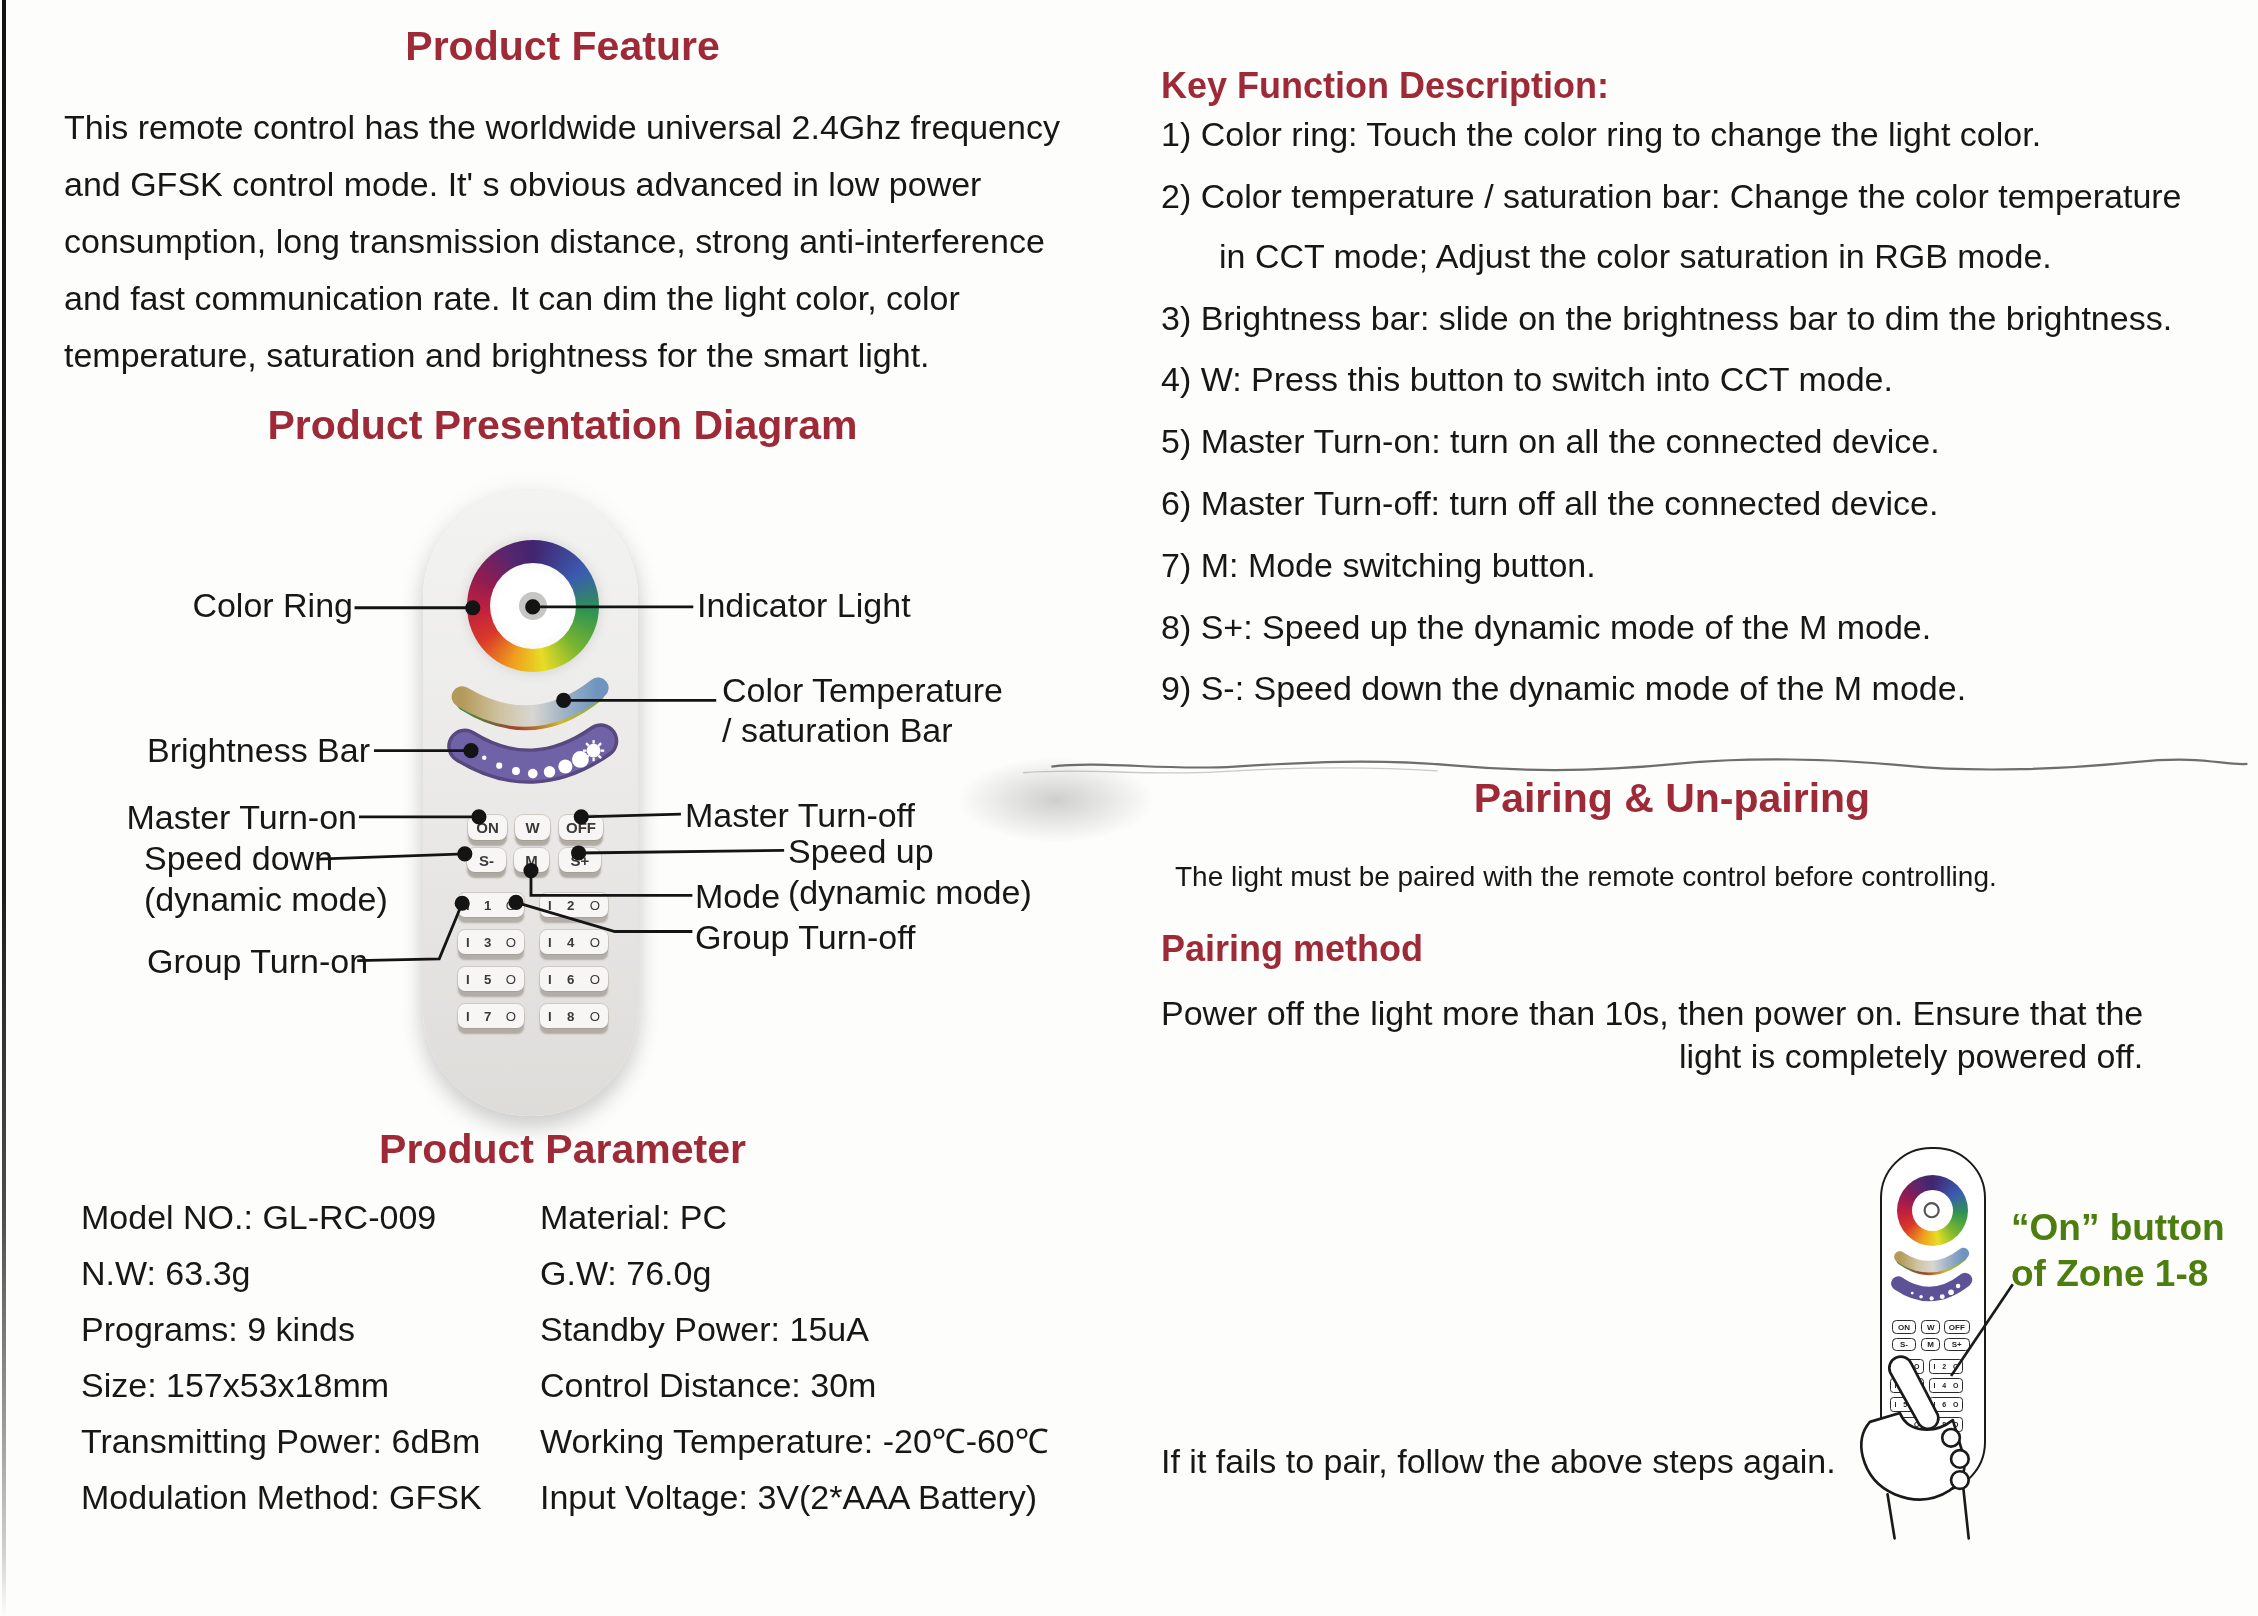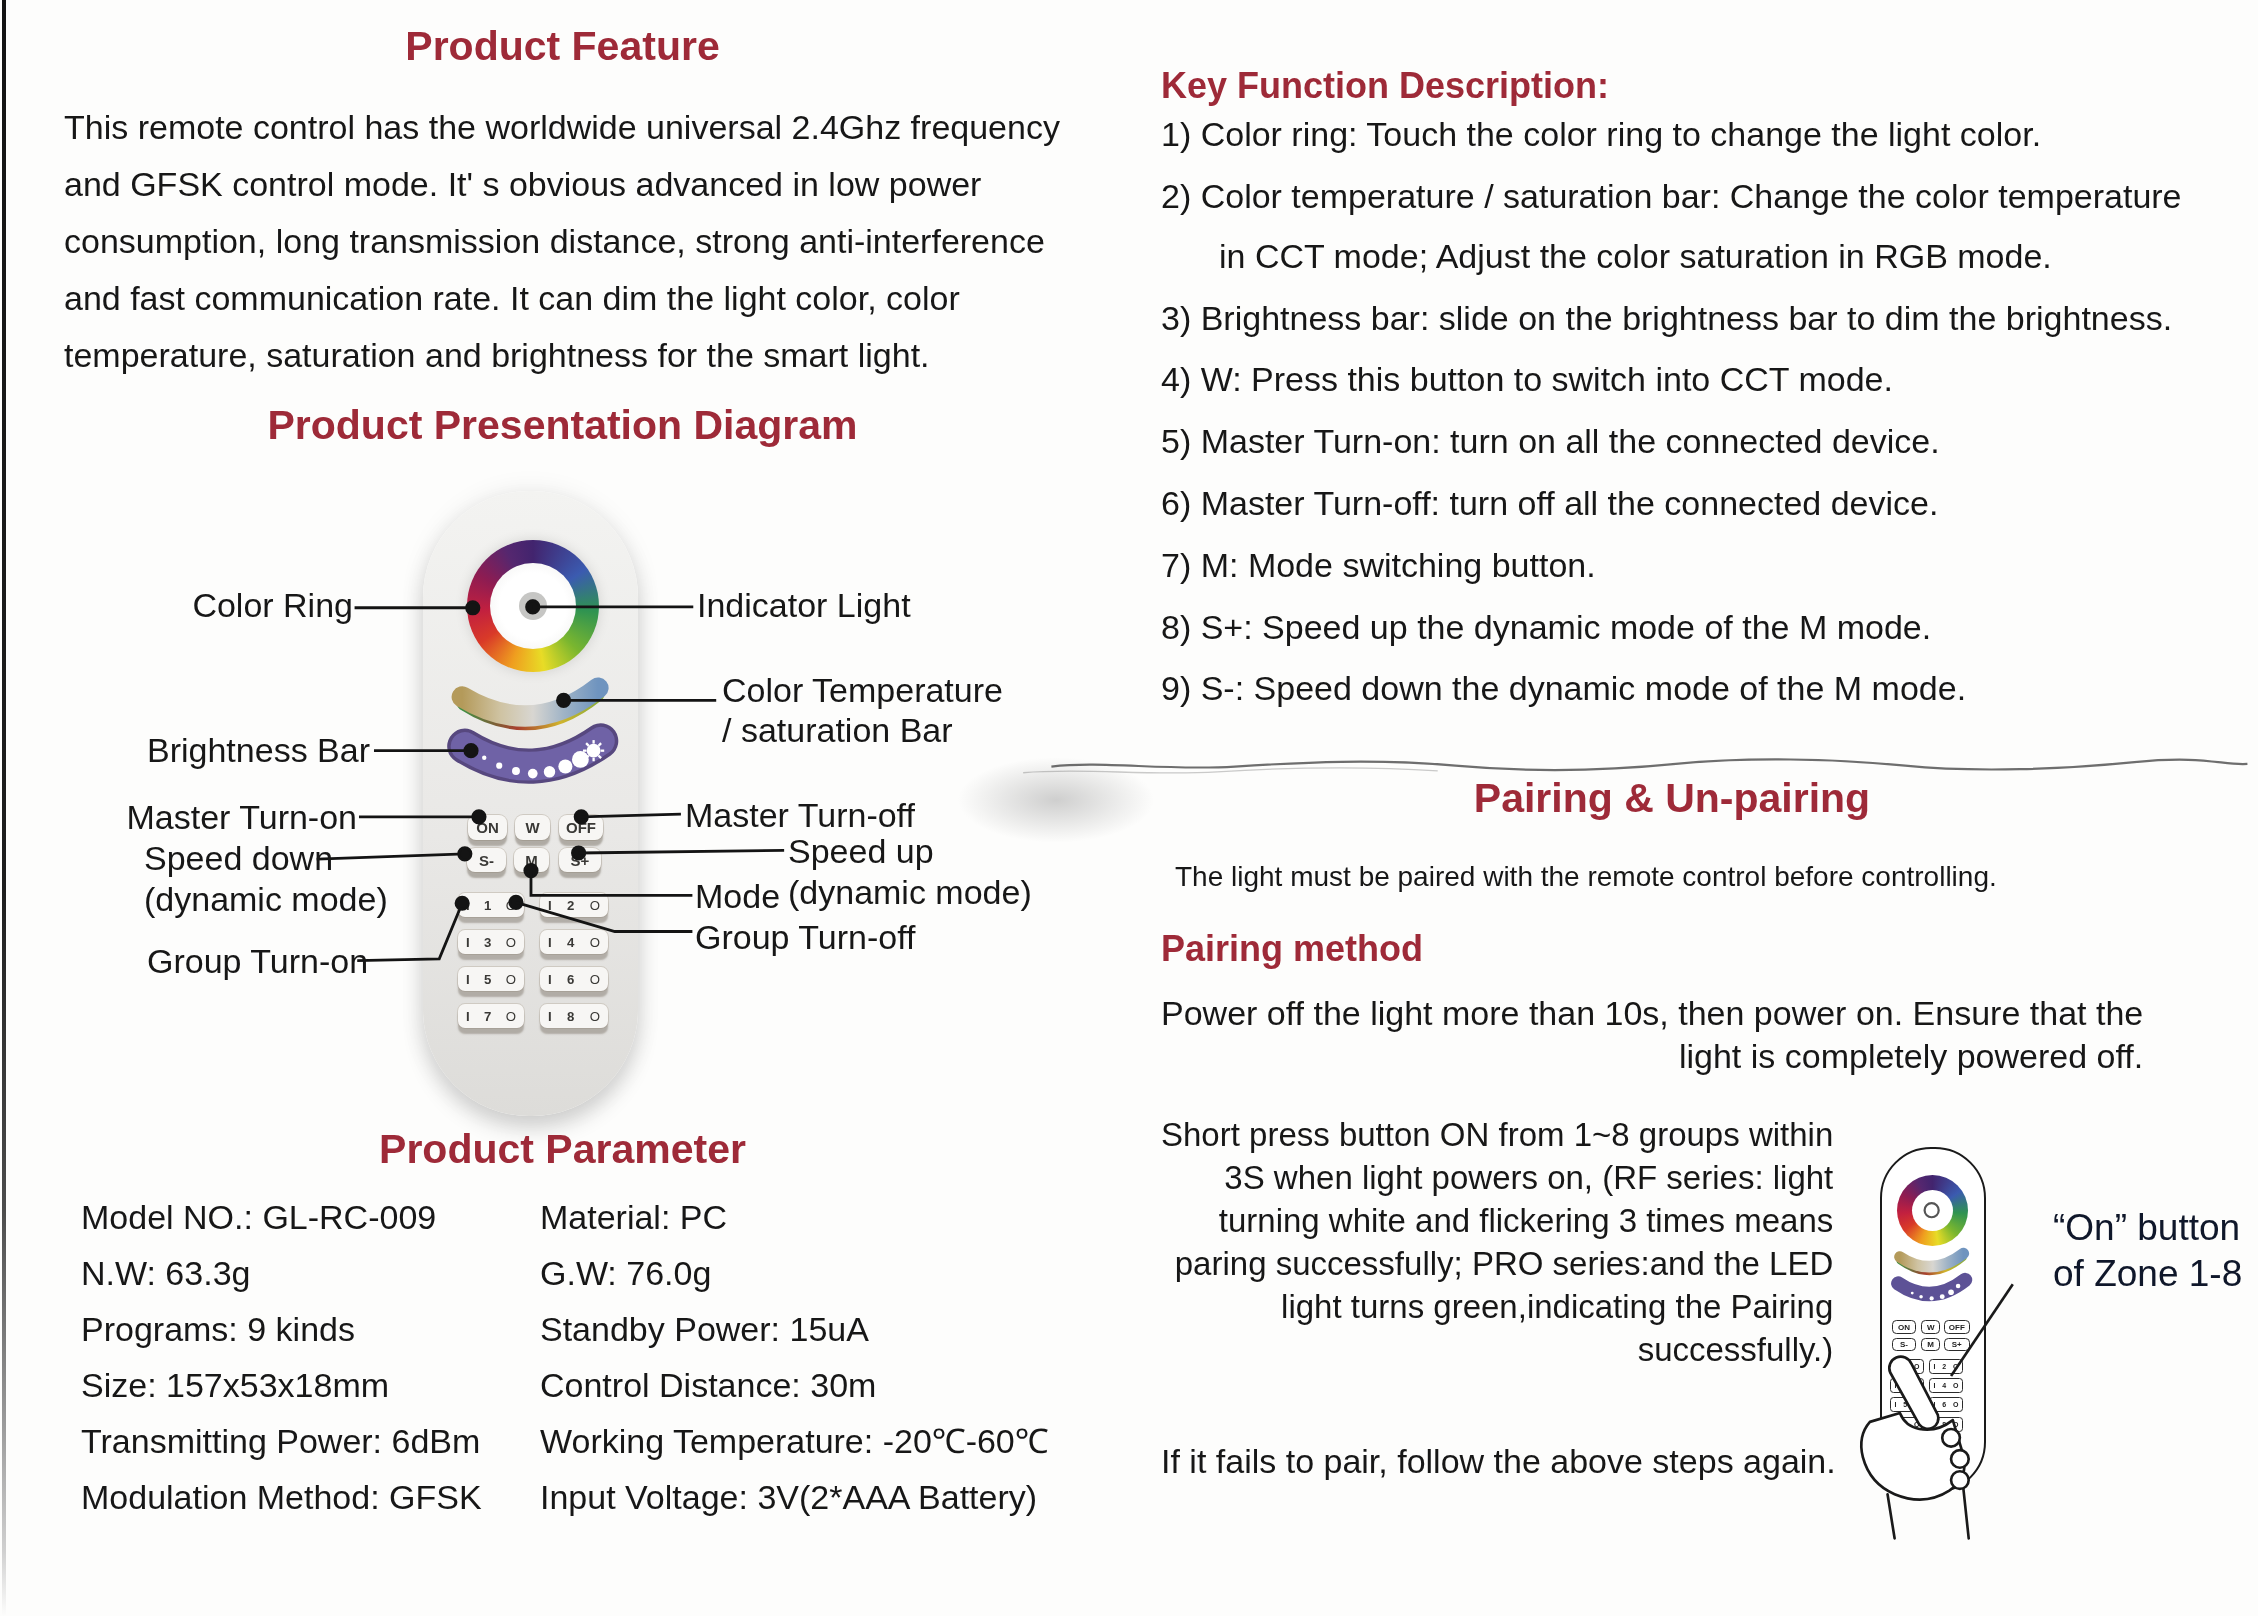--- a/index.html
+++ b/index.html
@@ -1,20 +1,20 @@
 <!DOCTYPE html>
 <html style="font-size:14px"><head>
 <meta charset="utf-8">
 <style>
   html,body{margin:0;padding:0;}
   .page{position:relative;width:2258px;height:1616px;background:#fdfdfc;overflow:hidden;
         font-family:"Liberation Sans",sans-serif;color:#171717;}
   .abs{position:absolute;}
   .h-red{font-weight:700;color:#9e2a38;}
-  .zone-red{font-weight:400;color:#0f172a;margin-left:42px;}
+  .zone-red{font-weight:700;color:#4d7c0f;}
   .ctr{text-align:center;}
   .rt{text-align:right;}
   .pre{white-space:pre-line;text-align:right;}
   .nowrap{white-space:nowrap;}
 
   
   #featureTitle{left:0;top:23px;width:1125px;font-size:41px;}
   #diagramTitle{left:0;top:402px;width:1125px;font-size:41px;}
   #paramTitle{left:0;top:1126px;width:1125px;font-size:41px;}
   #featurePara{left:64px;top:99px;width:1037px;font-size:34px;line-height:57px;}
@@ -213,26 +213,20 @@
     <div class="kf">9) S-: Speed down the dynamic mode of the M mode.</div>
   </div>
 
   <div class="abs" id="foldSmudge"></div>
 
   <div class="abs ctr h-red txt-layer" id="pairTitle">Pairing &amp; Un-pairing</div>
   <div class="abs txt-layer" id="pairIntro">The light must be paired with the remote control before controlling.</div>
   <div class="abs h-red txt-layer" id="pairMethod">Pairing method</div>
   <div class="abs pre txt-layer" id="pairP1">Power off the light more than 10s, then power on. Ensure that the
 light is completely powered off.</div>
-  <div class="abs pre txt-layer" id="pairP2">Short press button ON from 1~8 groups within
-3S when light powers on, (RF series: light
-turning white and flickering 3 times means
-paring successfully; PRO series:and the LED
-light turns green,indicating the Pairing
-successfully.)</div>
   <div class="abs txt-layer" id="pairP3">If it fails to pair, follow the above steps again.</div>
 
   <div class="abs" id="miniBody"></div>
   <div class="abs" id="miniRing"></div>
   <div class="abs" id="miniHole"></div>
 
   <div class="mbtn" style="left:1892px;top:1320px;width:24px;height:14px;">ON</div>
   <div class="mbtn" style="left:1921px;top:1320px;width:19.4px;height:14px;">W</div>
   <div class="mbtn" style="left:1944px;top:1320px;width:25.6px;height:14px;">OFF</div>
   <div class="mbtn" style="left:1892px;top:1338px;width:24px;height:13.2px;">S-</div>

